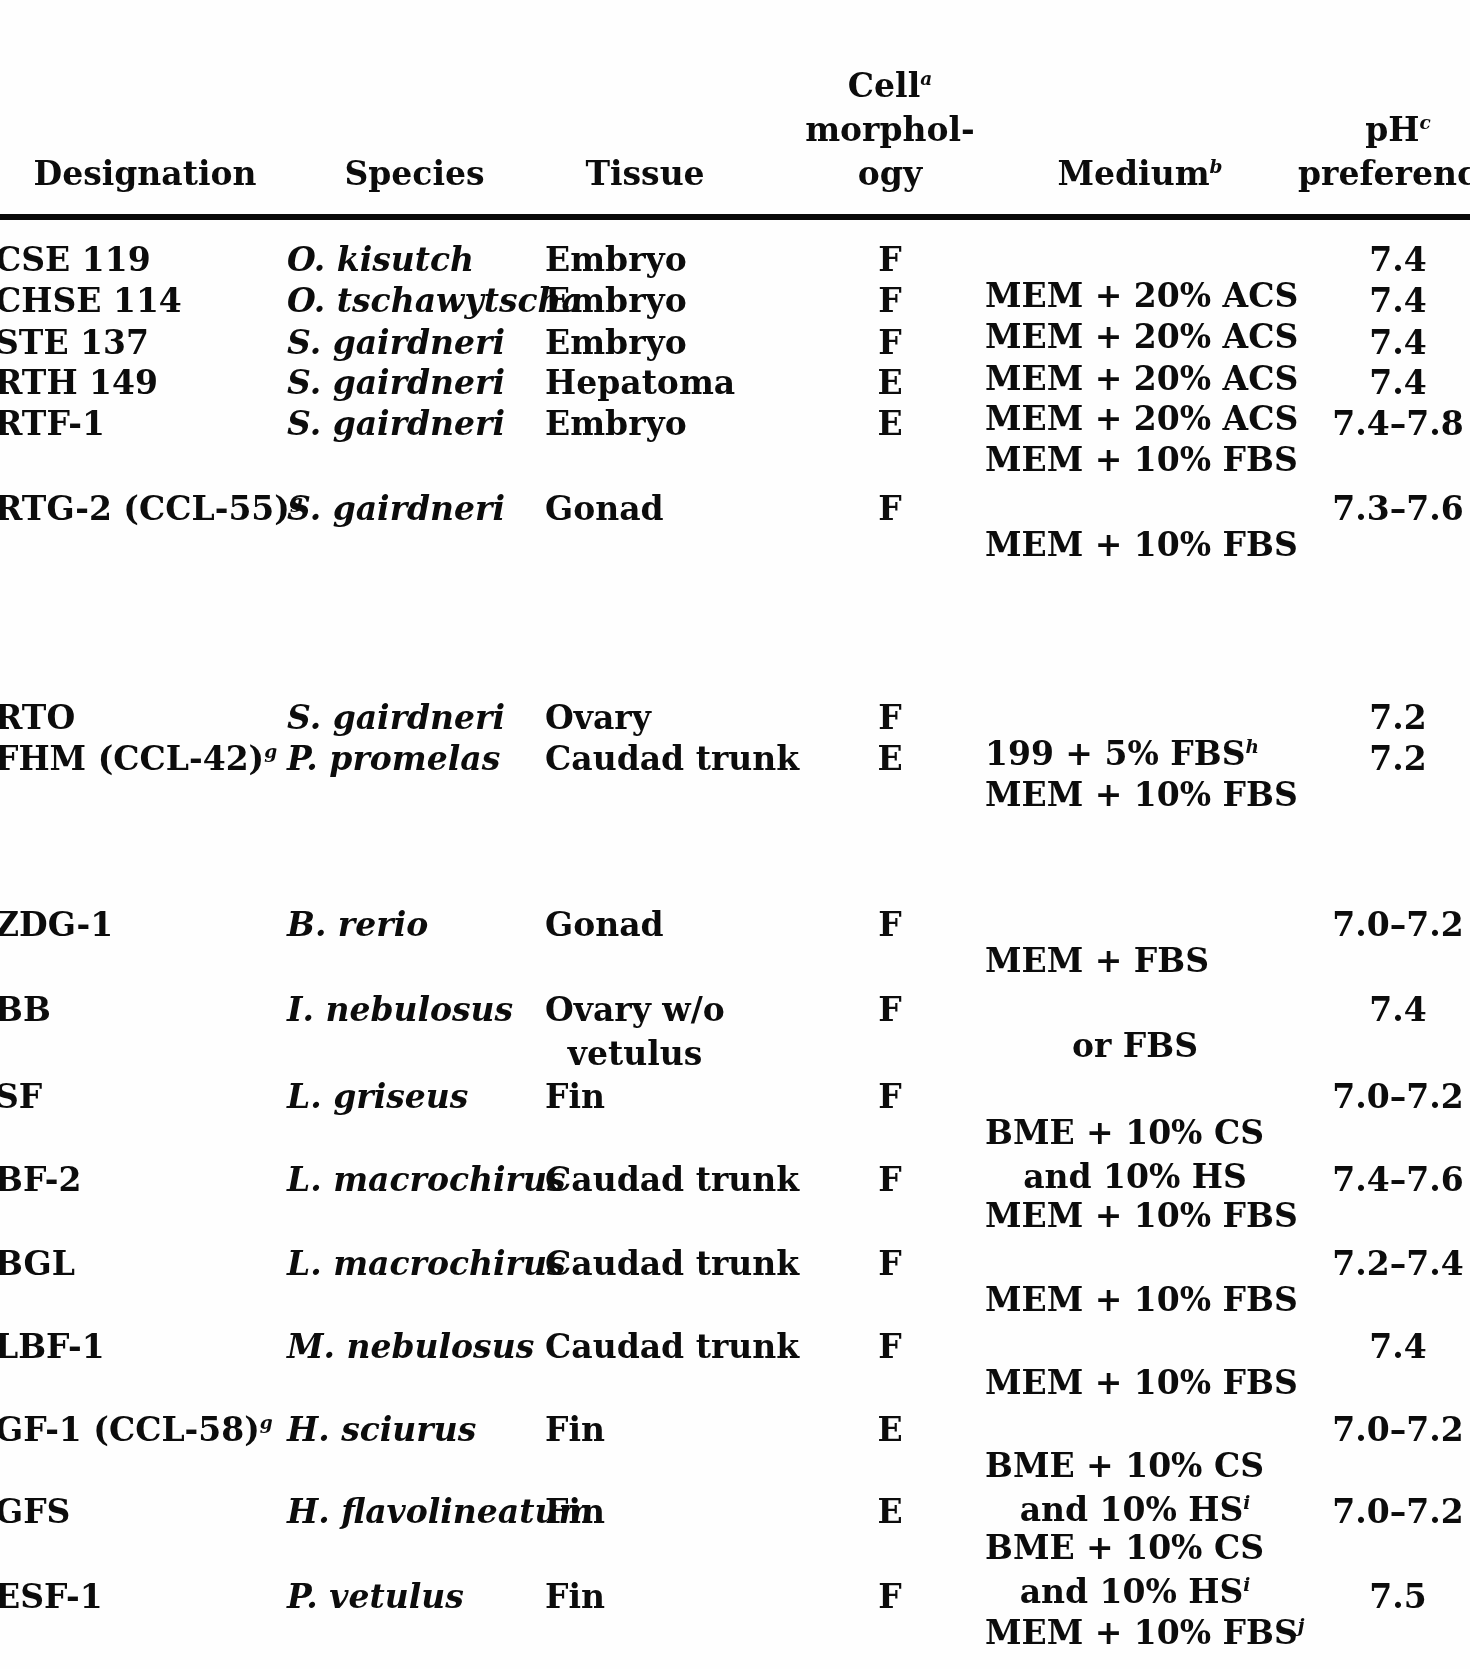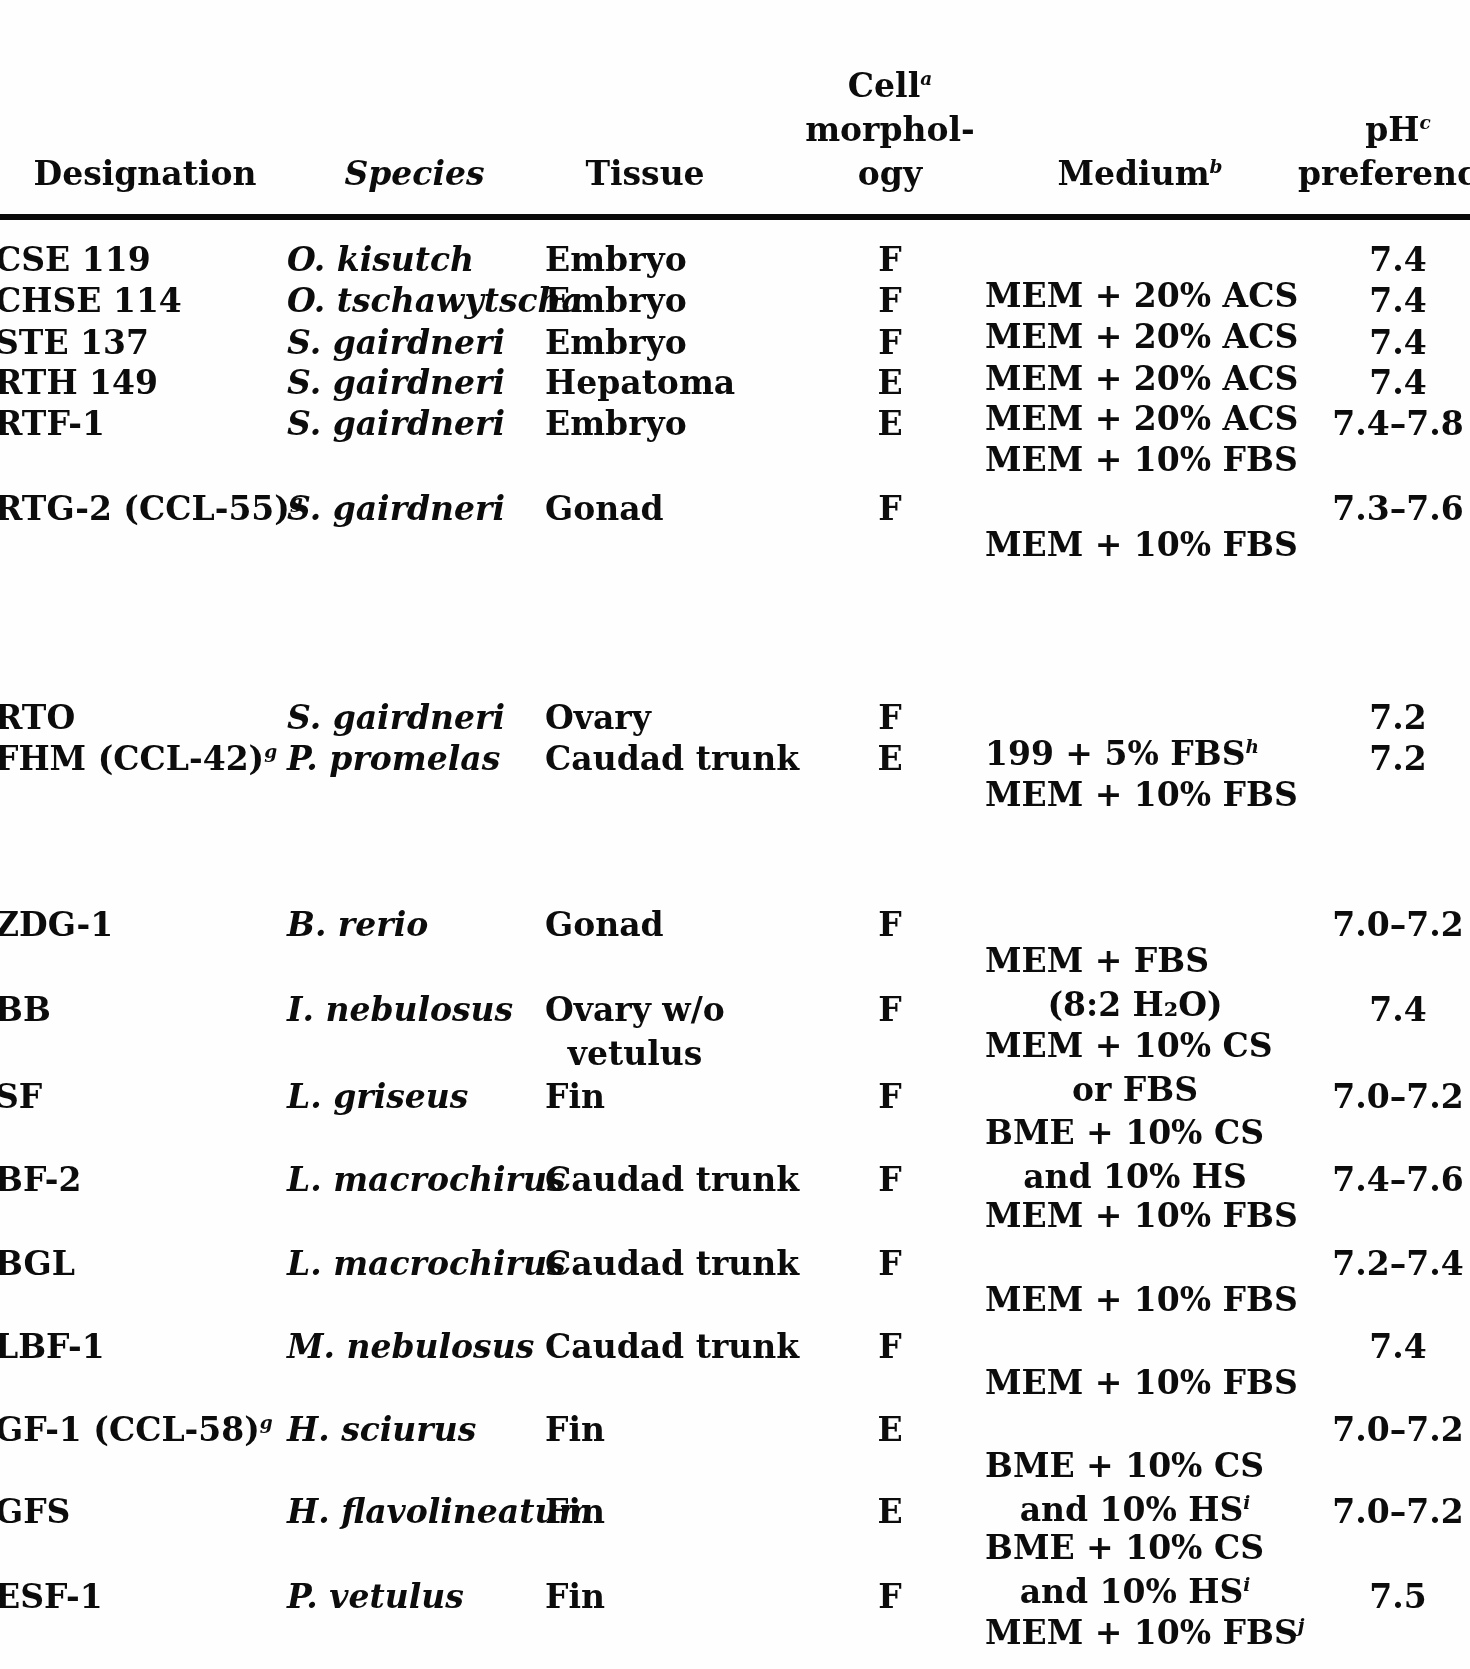--- a/index.html
+++ b/index.html
@@ -4,21 +4,21 @@
 <style>
   html,body{margin:0;padding:0;background:#ffffff;}
   .page{
     position:relative;width:1470px;height:1669px;background:#fefefe;
     overflow:hidden;color:#0c0c0c;
     font-family:"DejaVu Serif","Liberation Serif",serif;
     font-weight:600;
   }
   .h{position:absolute;font-size:33px;line-height:44px;text-align:center;}
   .hc1{left:0;width:290px;top:152px;}
-  .hc2{left:287px;width:255px;top:152px;font-style:italic;}
+  .hc2{left:287px;width:255px;top:152px;}
   .hc3{left:545px;width:200px;top:152px;}
   .hc4{left:800px;width:180px;top:64px;}
   .hc5{left:985px;width:310px;top:152px;}
   .hc6{left:1295px;width:206px;top:108px;}
   .rule{position:absolute;left:0;right:0;top:214px;height:6px;background:#0a0a0a;}
   .row{position:absolute;left:0;right:0;}
   .cell{position:absolute;top:0;font-size:33px;line-height:44px;white-space:nowrap;}
   .c1{left:-5px;width:295px;}
   .c2{left:287px;width:255px;font-style:italic;}
   .c3{left:545px;width:200px;}
@@ -173,35 +173,33 @@
   <div class="row" style="top:903px">
     <div class="cell c1"><span>ZDG-1</span><sup></sup></div>
     <div class="cell c2">B. rerio</div>
     <div class="cell c3">
         <div>Gonad</div>
         <div class="l2"></div>
       </div>
     <div class="cell c4">F</div>
     <div class="cell c5">
         <div><span>MEM + FBS</span><sup></sup></div>
-        <div class="l2m"><span>(8:2 H₂O)</span><sup></sup></div>
       </div>
     <div class="cell c6">7.0–7.2</div>
   </div>
 
   <div class="row" style="top:988px">
     <div class="cell c1"><span>BB</span><sup></sup></div>
     <div class="cell c2">I. nebulosus</div>
     <div class="cell c3">
         <div>Ovary w/o</div>
         <div class="l2">vetulus</div>
       </div>
     <div class="cell c4">F</div>
     <div class="cell c5">
-        <div><span>MEM + 10% CS</span><sup></sup></div>
         <div class="l2m"><span>or FBS</span><sup></sup></div>
       </div>
     <div class="cell c6">7.4</div>
   </div>
 
   <div class="row" style="top:1075px">
     <div class="cell c1"><span>SF</span><sup></sup></div>
     <div class="cell c2">L. griseus</div>
     <div class="cell c3">
         <div>Fin</div>

